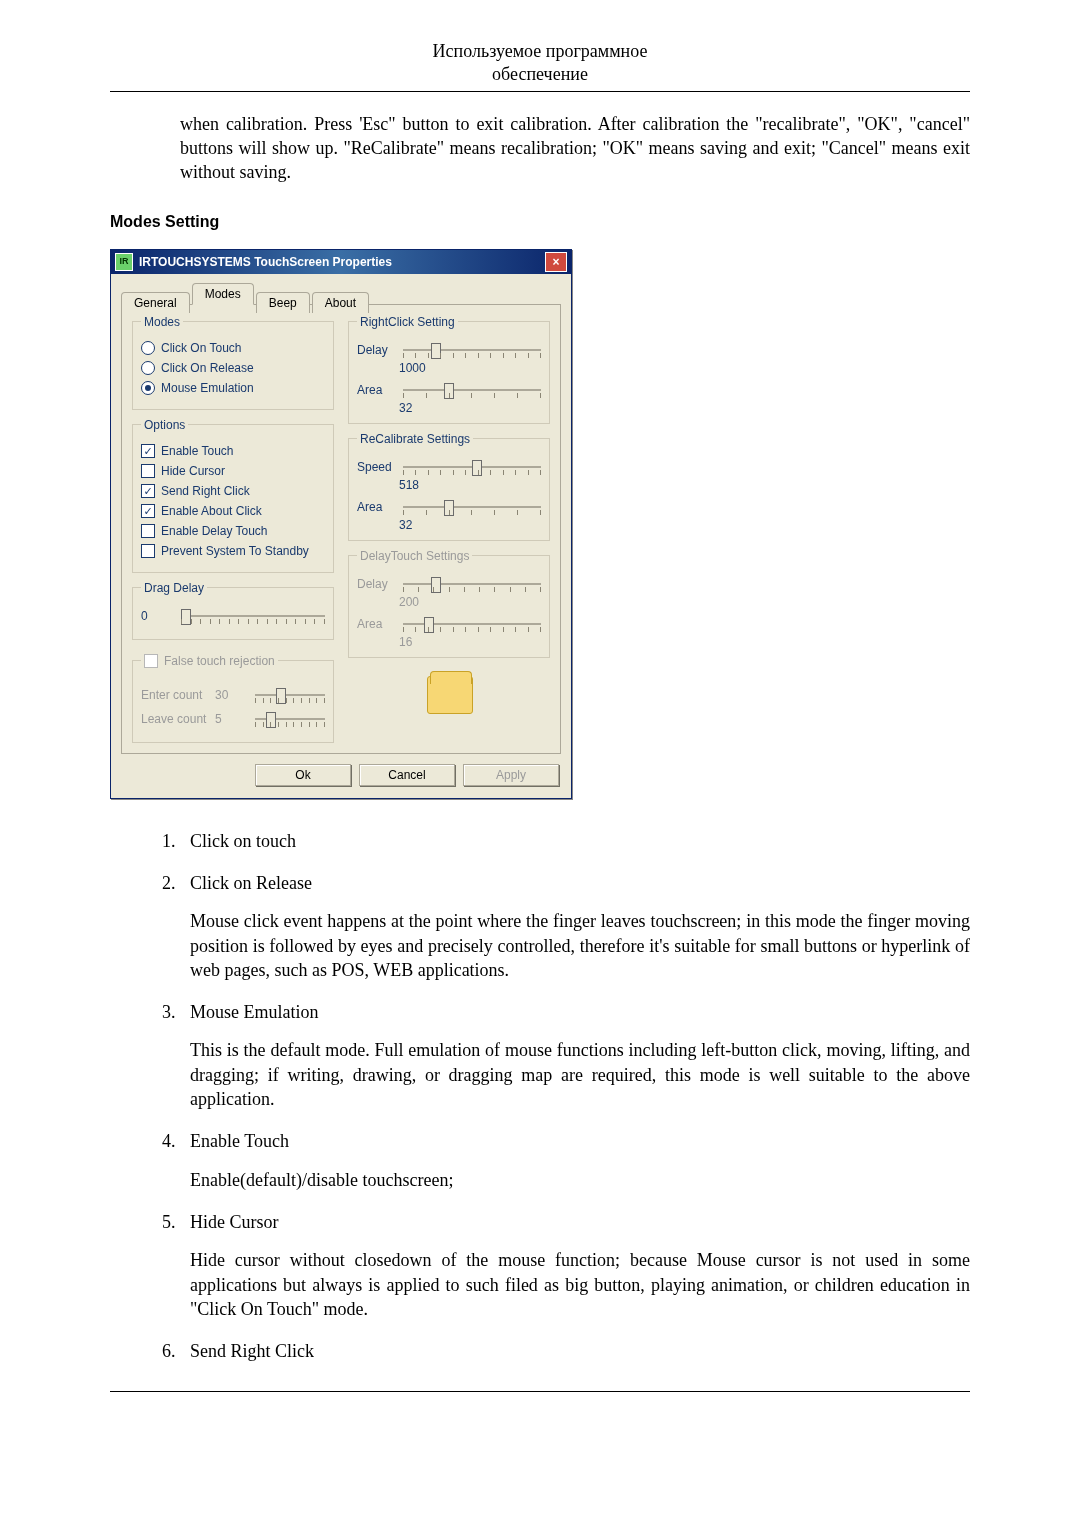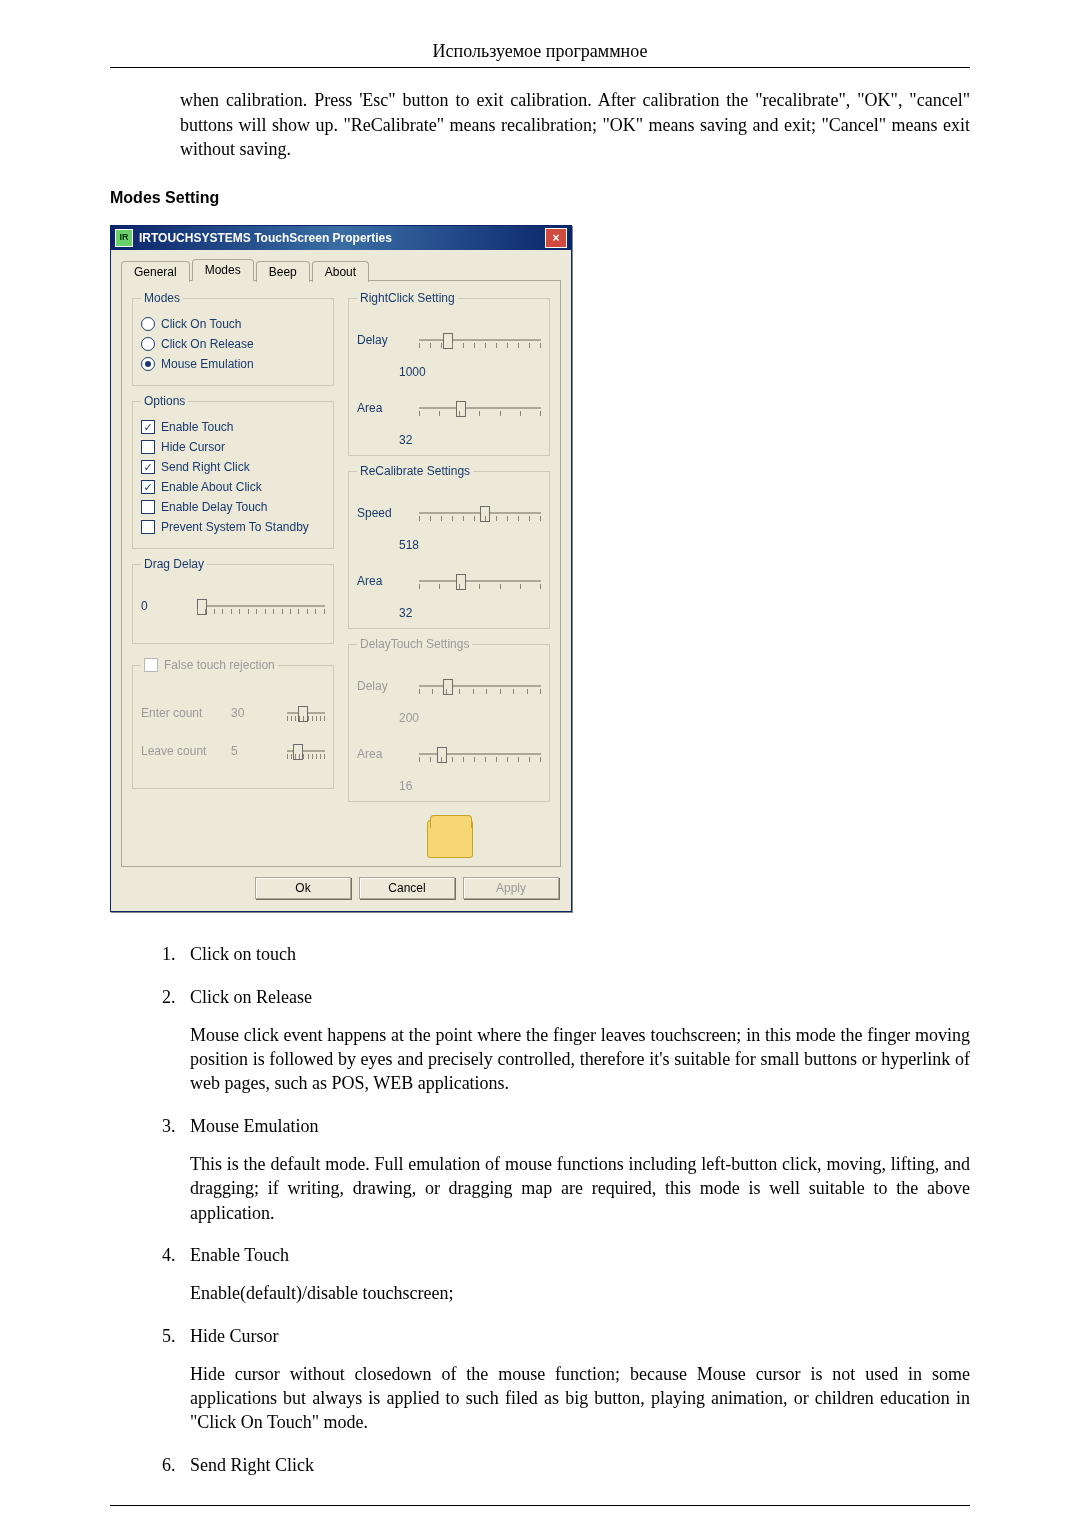--- a/index.html
+++ b/index.html
@@ -93,21 +93,21 @@
     position: relative;
     top: 1px;
   }
   .tab.active {
     background: #ece9d8;
     font-weight: normal;
     border-bottom: 1px solid #ece9d8;
     z-index: 2;
   }
   .tab.inactive {
-    top: 2px;
+    top: 9px;
   }
   .tabpage {
     border: 1px solid #aca899;
     margin: 0 10px 0 10px;
     padding: 10px;
     display: flex;
     gap: 14px;
   }
   .col {
     flex: 1;
@@ -152,22 +152,22 @@
     display: flex; align-items: center; justify-content: center;
     font-size: 11px;
     color: #1a3a6e;
     line-height: 10px;
   }
   .disabled, .disabled * { color: #9a9a9a !important; }
   .disabled .chk, .disabled .radio { border-color: #b7b7b7; }
   .slider-row {
     display: flex;
     align-items: center;
-    gap: 20px;
-    margin: 20px 0;
+    gap: 4px;
+    margin: 6px 0;
   }
   .slider-label {
     width: 42px;
     color: #1a3a6e;
   }
   .nval {
     width: 36px;
     text-align: left;
     color: #1a3a6e;
   }
@@ -259,20 +259,21 @@
     margin: 28px 0 0 0;
   }
 </style>
 </head>
 <body>
 
 <div class="page">
 
   <div class="header">
     <div>Используемое программное</div>
+    <div>обеспечение</div>
   </div>
   <hr class="header-rule">
 
   <p class="intro-para">when calibration. Press 'Esc" button to exit calibration. After calibration the "recalibrate", "OK", "cancel" buttons will show up. "ReCalibrate" means recalibration; "OK" means saving and exit; "Cancel" means exit without saving.</p>
 
   <div class="h2">Modes Setting</div>
 
   <div class="screenshot-wrap">
     <div class="dlg">
 

